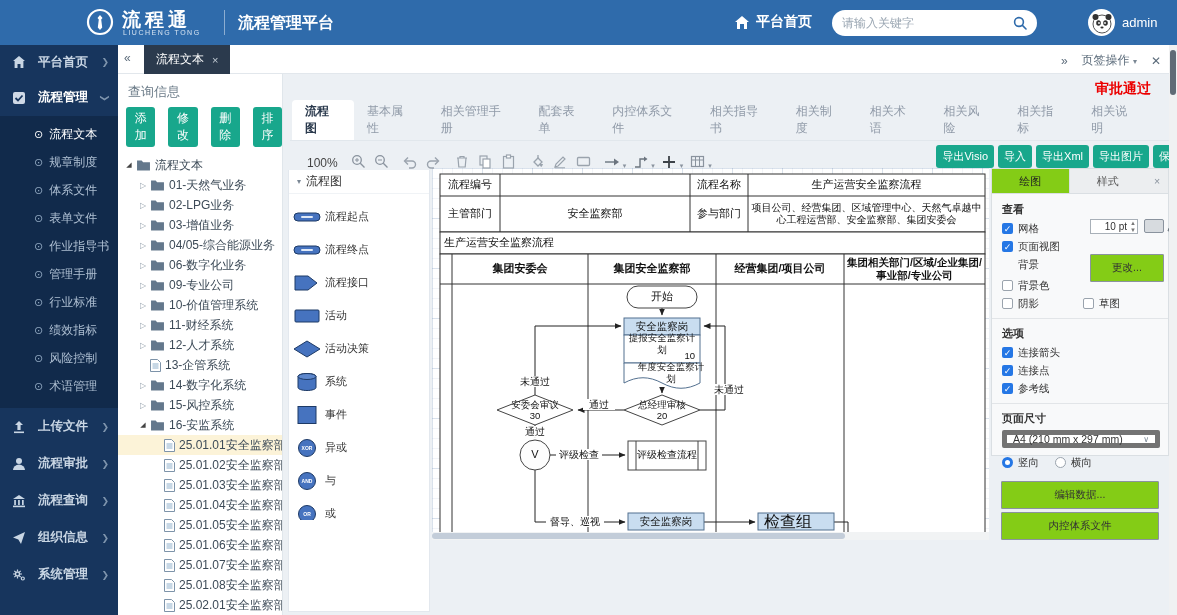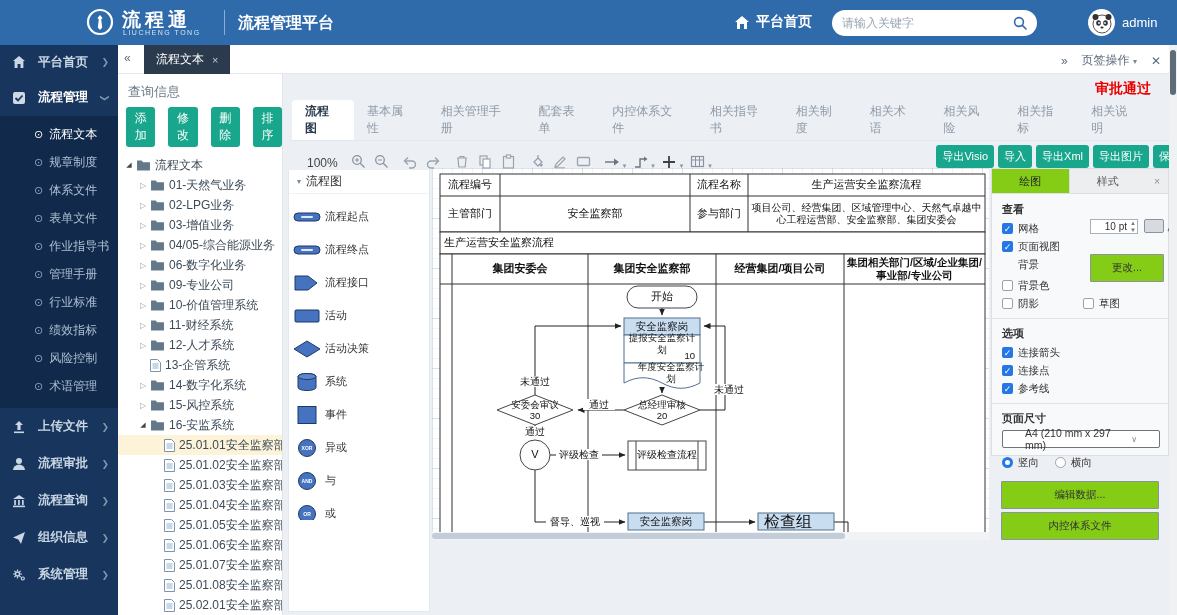--- a/index.html
+++ b/index.html
@@ -109,21 +109,21 @@
 .cb.c0{background:#fff;border:1px solid #9aa3ad}
 .rd{width:11px;height:11px;border-radius:50%;margin-right:5px;cursor:pointer}
 .rd.c1{border:3px solid #2577e5;background:#fff}
 .rd.c0{border:1px solid #9aa3ad;background:#fff}
 .fp-div{height:1px;background:#e2e5e8;margin:7px 0}
 .spin{position:absolute;left:88px;top:-2px;width:48px;height:15px;border:1px solid #a8b0b8;background:#fff;display:flex;align-items:center;justify-content:flex-end;padding-right:10px;font-size:10px;cursor:text}
 .spin .ud{position:absolute;right:1px;top:0;font-size:6px;color:#777;line-height:7px}
 .swatch{position:absolute;left:142px;top:-2px;width:20px;height:14px;background:#d7dbdf;border:1px solid #8a939e;border-radius:2px;cursor:pointer}
 .fp-btn{display:block;width:158px;margin:3px auto 0;height:28px;border:1px solid #8a939e;border-radius:1px;background:#84cc16;font-size:10.5px;color:#333;cursor:pointer;font-family:inherit}
 .fp-btn.chg{position:absolute;left:88px;top:-3px;width:74px;margin:0}
-.fp-sel{width:158px;height:18px;margin-left:10px;border:1px solid #737373;background:#fff;border-radius:2px;display:flex;align-items:center;justify-content:space-between;padding:0 22px;cursor:pointer}
+.fp-sel{width:158px;height:18px;margin-left:10px;border:5px solid #737373;background:#fff;border-radius:2px;display:flex;align-items:center;justify-content:space-between;padding:0 6px;cursor:pointer}
 
 
 .wsb{position:absolute;right:0;top:45px;width:8px;height:570px;background:#f0f1f2;z-index:40}
 .wsb .th{position:absolute;left:1px;top:5px;width:6px;height:45px;background:#5f6b76;border-radius:3px}
 </style>
 </head>
 <body>
 
 <div id="app">
 

